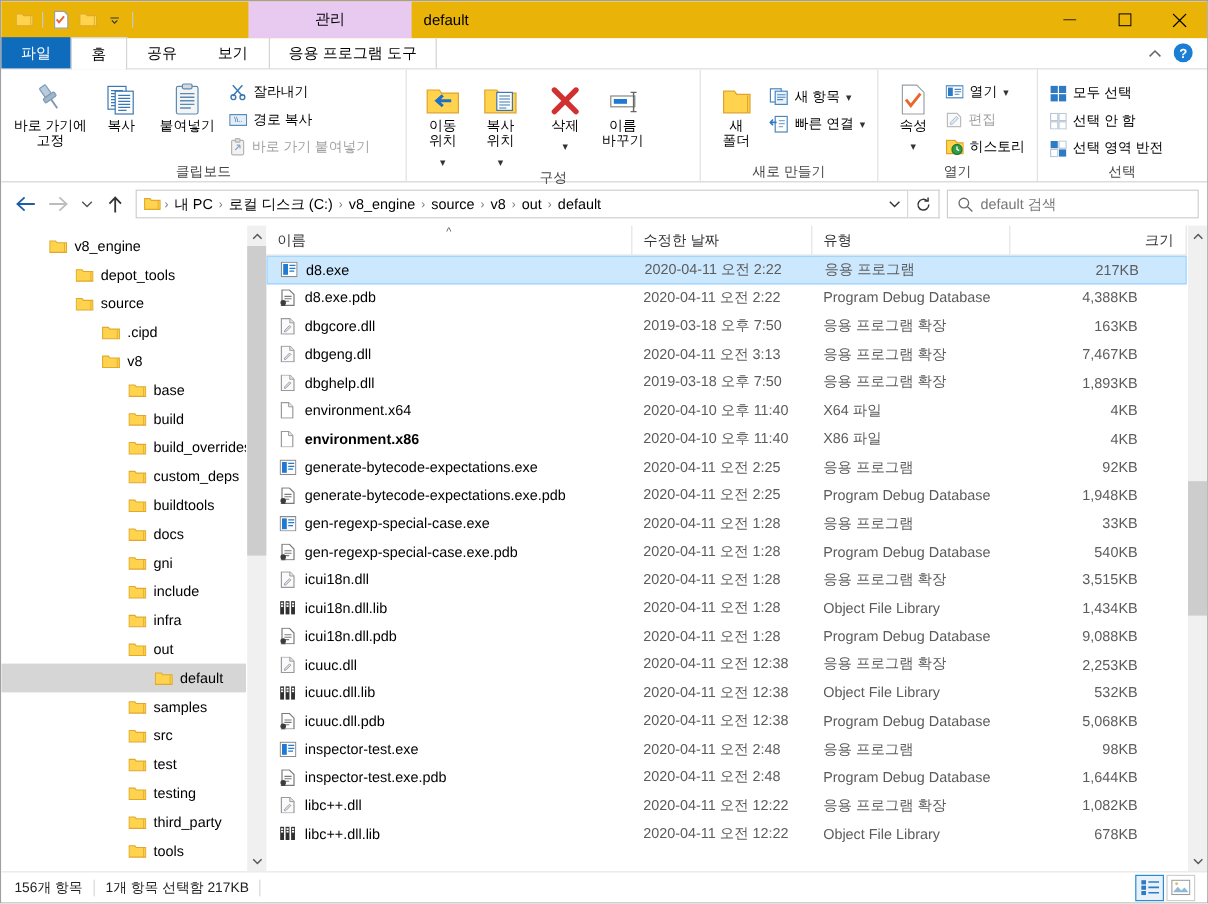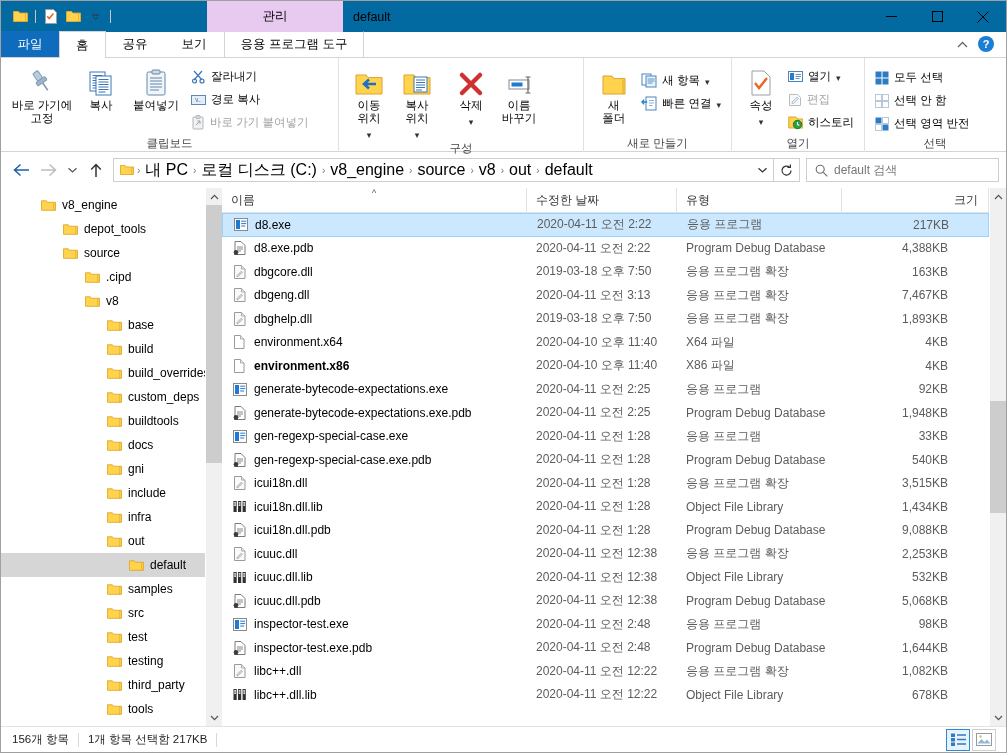--- a/index.html
+++ b/index.html
@@ -19,21 +19,21 @@
     border: 1px solid #a0a0a0;
     background: #ffffff;
     display: flex; flex-direction: column;
     overflow: hidden;
   }
 
   
   .titlebar {
     height: 31px; min-height: 31px;
     display: flex; align-items: flex-end;
-    background: #0369a1;
+    background: #eab308;
     position: relative;
   }
   .qat { display: flex; align-items: center; padding-left: 8px; gap: 0px; height: 100%; }
   .qat-btn {
     width: 22px; height: 22px;
     display: flex; align-items: center; justify-content: center;
   }
   .qat-sep { width: 1px; height: 13px; background: #c8c8c8; margin: 0 4px; }
 
   .ctx-tab-wrap {
@@ -152,33 +152,33 @@
   }
   .navbtn.dim { color: #b6b6b6; }
   .navbtn.small { width: 20px; font-size: 11px; color: #555; }
   .navbtn.up { color: #333; }
   .addrbox {
     flex: 1; height: 24px; border: 1px solid #cfcfcf; background: #fff;
     display: flex; align-items: center; margin-left: 4px;
     overflow: hidden;
   }
   .crumbs { display: flex; align-items: center; flex: 1; overflow: hidden; padding-left: 3px; }
-  .crumb { font-size: 16px; color: #000; padding: 0 4px; white-space: nowrap; }
+  .crumb { font-size: 12px; color: #000; padding: 0 4px; white-space: nowrap; }
   .crumb-sep { color: #777; font-size: 10px; padding: 0 1px; }
   .addr-caret {
     width: 22px; height: 22px; display: flex; align-items: center; justify-content: center;
     color: #333; font-size: 10px;
   }
   .refreshbtn {
     width: 26px; height: 24px; border: 1px solid #cfcfcf; border-left: none;
     display: flex; align-items: center; justify-content: center;
     background: #fff; color: #333; font-size: 13px;
   }
   .searchbox {
-    width: 193px; height: 24px; border: 1px solid #cfcfcf; background: #fff;
+    width: 210px; height: 24px; border: 1px solid #cfcfcf; background: #fff;
     display: flex; align-items: center; gap: 6px; margin-left: 6px; padding-left: 8px; text-align: right;
   }
   .searchbox .sph { font-size: 12px; color: #777; }
 
   
   .main { flex: 1; display: flex; min-height: 0; position: relative; }
 
   
   .navpane {
     width: 221px; min-width: 221px;

